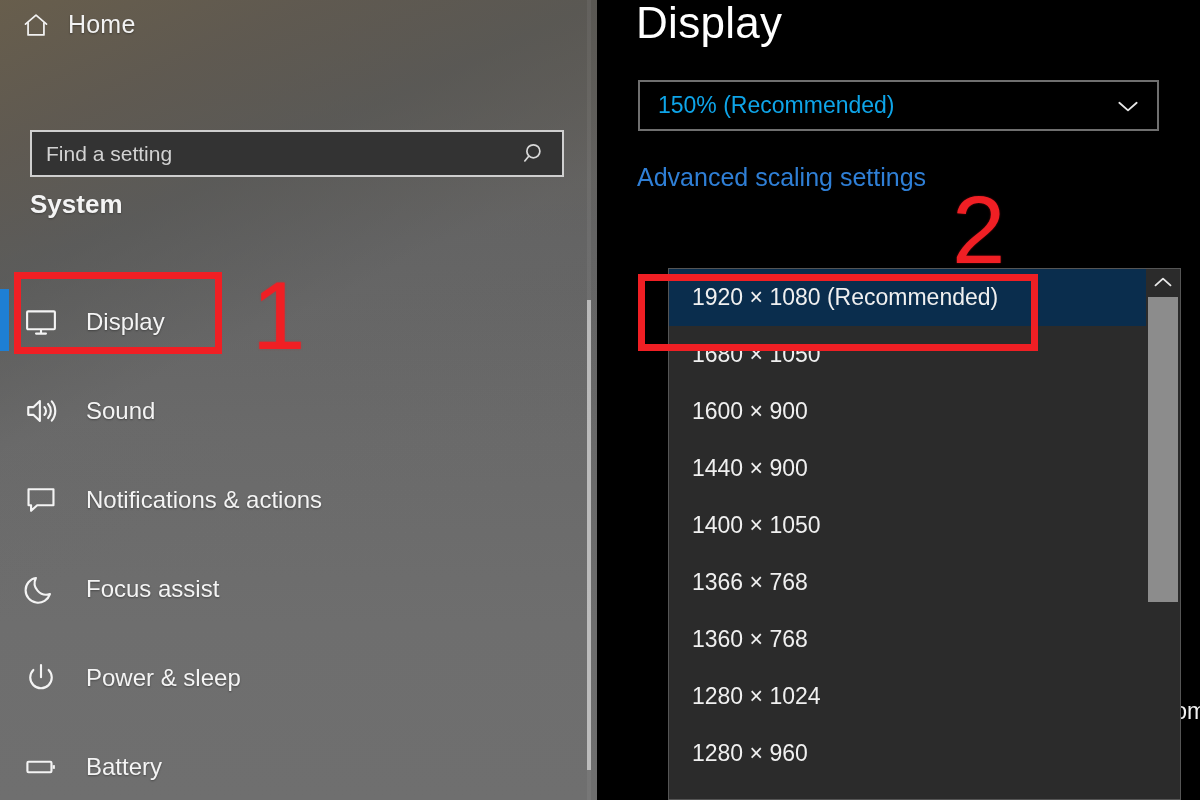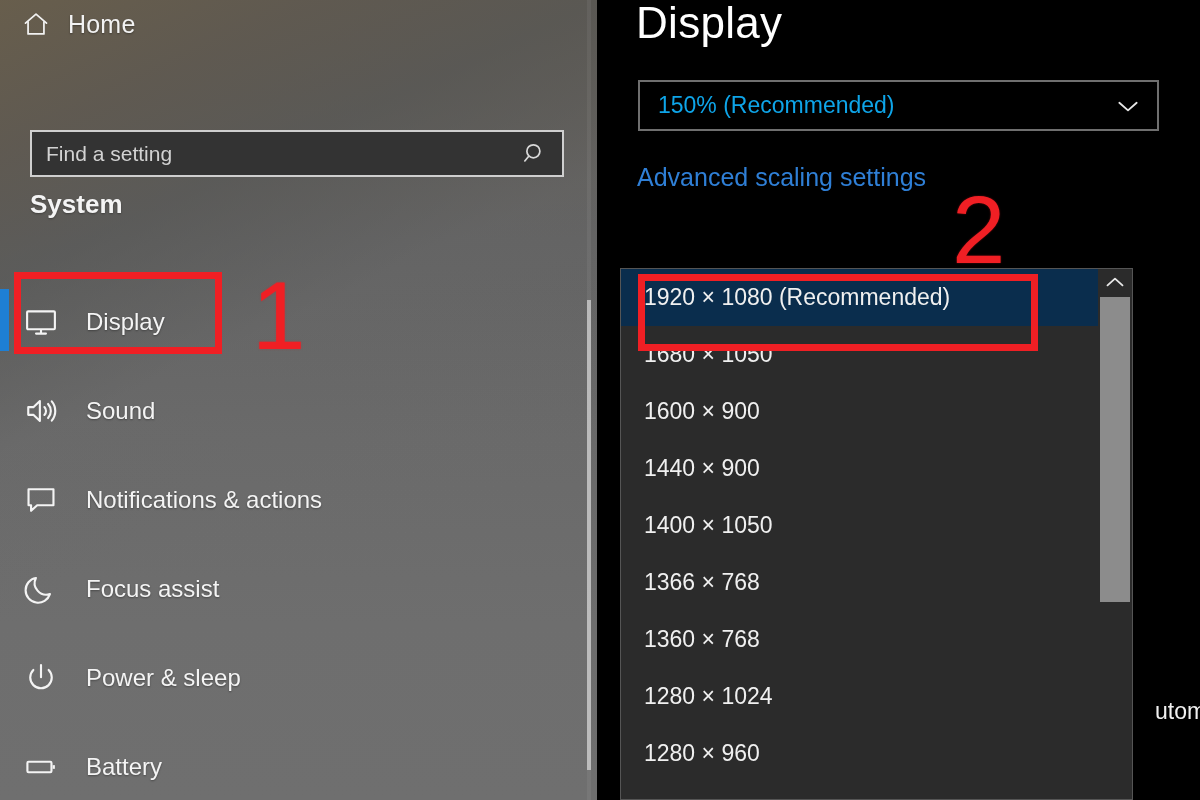--- a/index.html
+++ b/index.html
@@ -41,20 +41,21 @@
   }
   .sidebar-inner {
     position: absolute;
     inset: 0;
   }
 
   .home-row {
     position: absolute;
     left: 22px; top: 10px;
     display: flex;
+    align-items: center;
     gap: 18px;
   }
   .home-icon {
     width: 28px; height: 28px;
     display: block;
   }
   .home-label {
     color: #f2f2f2;
     font-size: 25px;
     letter-spacing: .2px;
@@ -192,21 +193,21 @@
   .res-label {
     position: absolute;
     left: 41px; top: 237px;
     color: #ffffff;
     font-size: 23px;
   }
 
   
   .dropdown {
     position: absolute;
-    left: 620px; top: 268px;
+    left: 668px; top: 268px;
     width: 513px;
     height: 532px;
     background: #2b2b2b;
     border: 1px solid #555;
     box-sizing: border-box;
     overflow: hidden;
     z-index: 5;
   }
   .dd-option {
     height: 57px;

